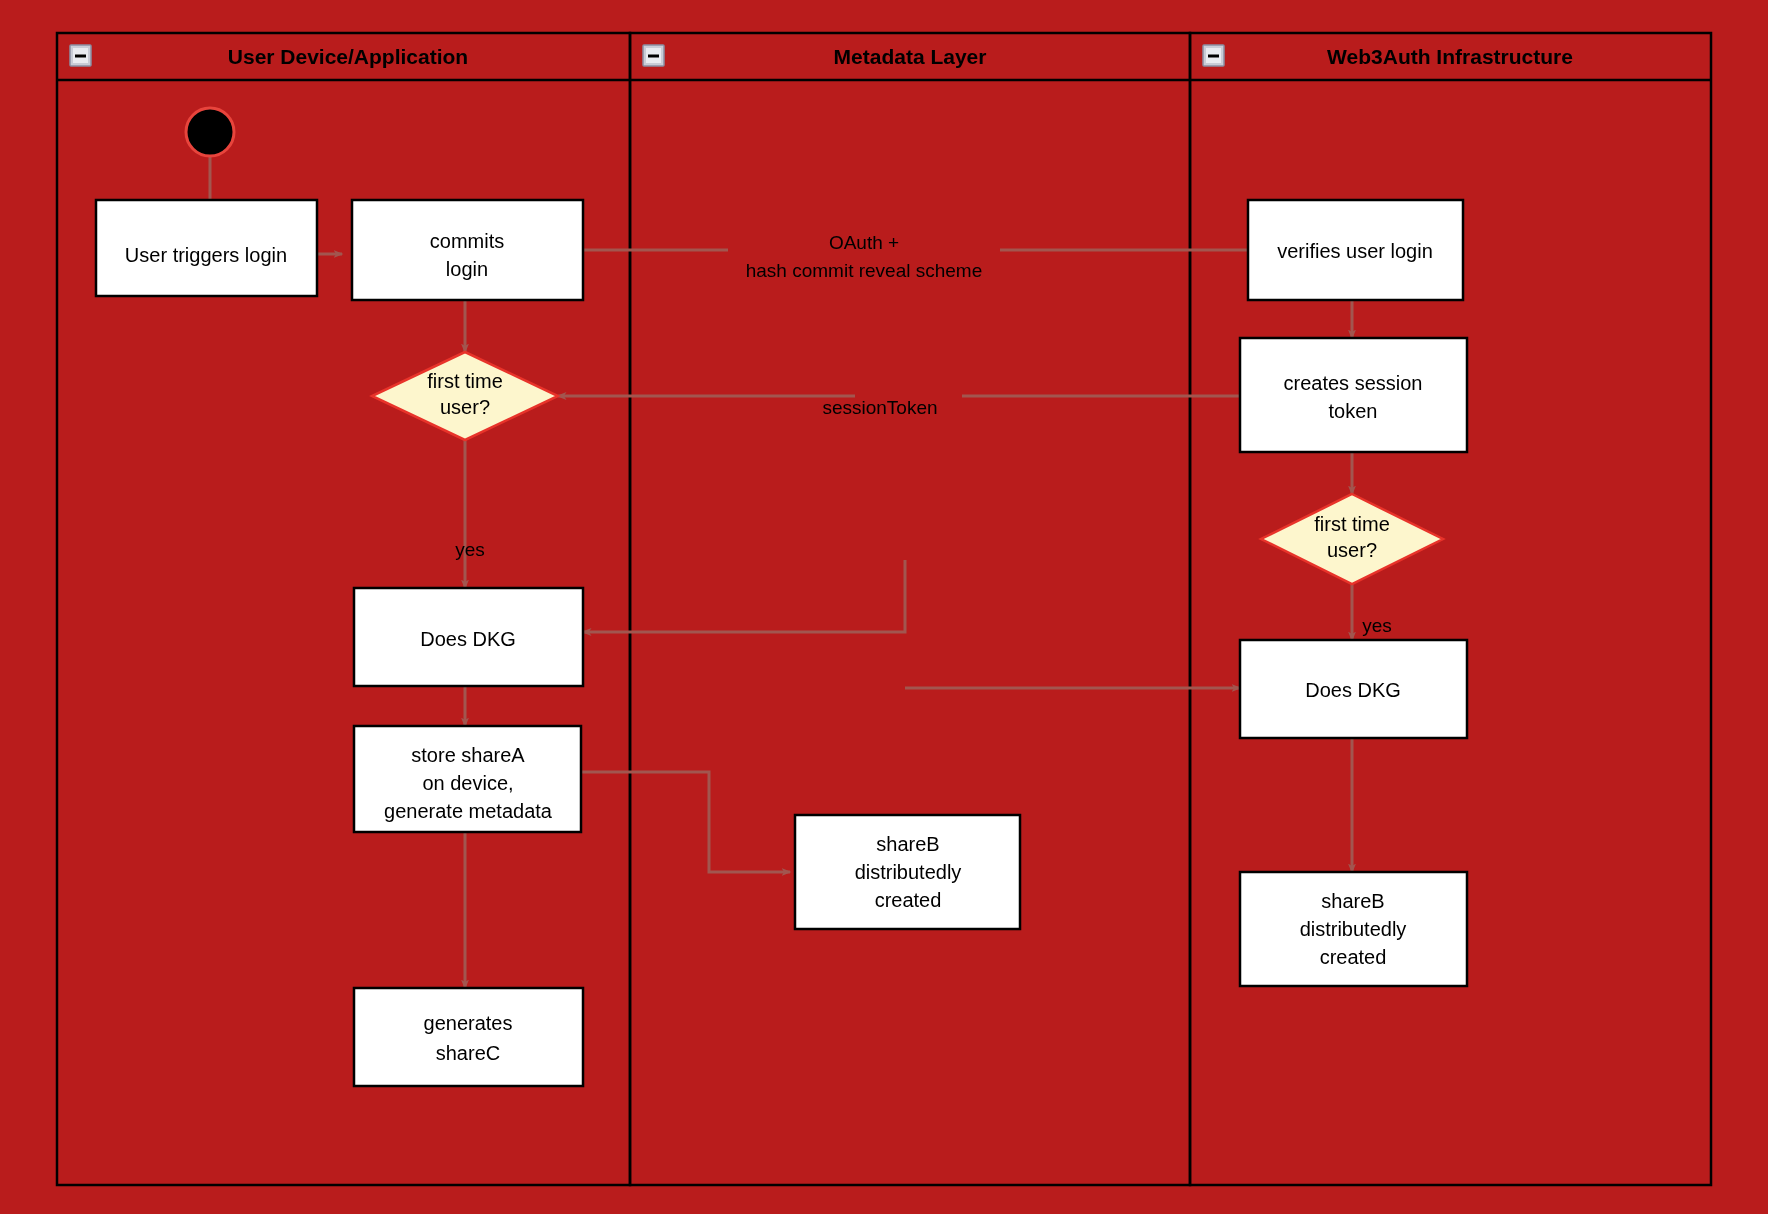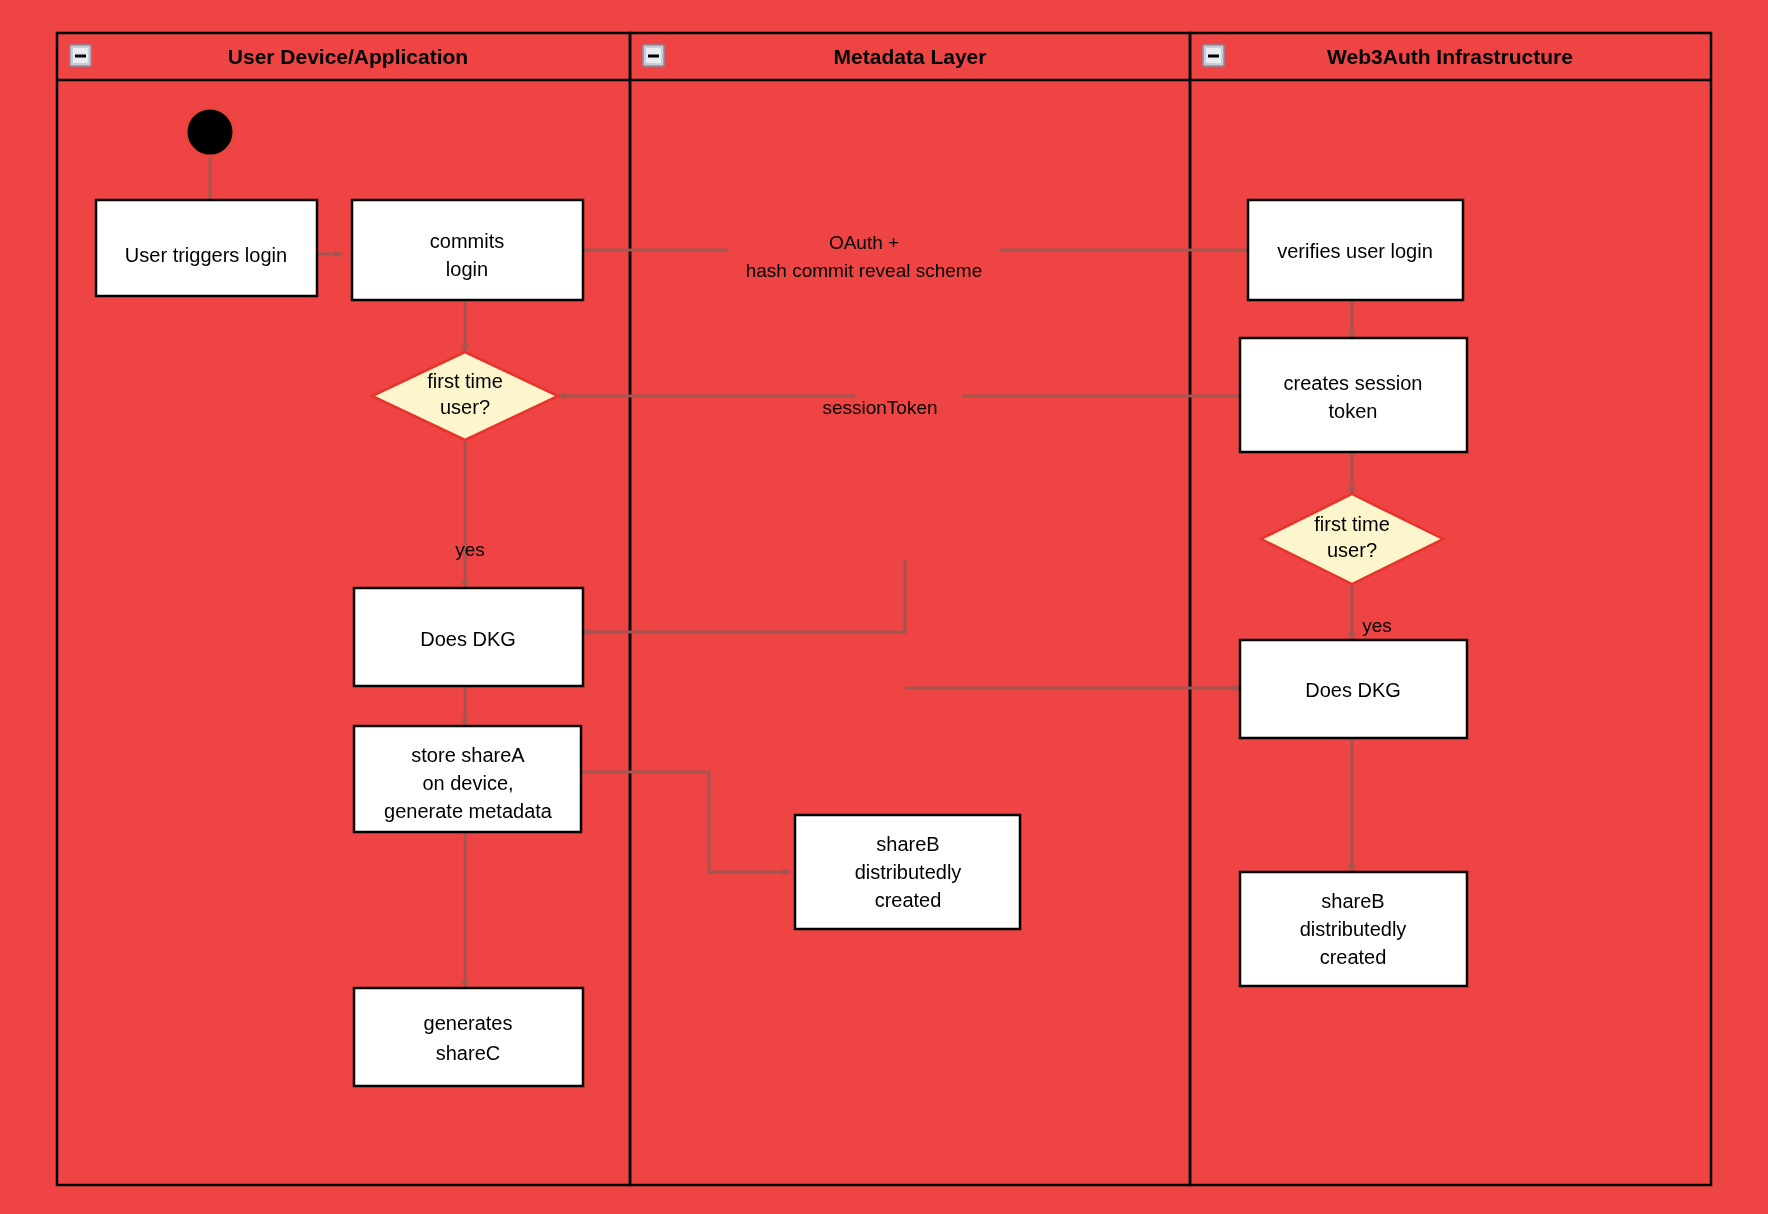--- a/index.html
+++ b/index.html
@@ -10,21 +10,21 @@
   body {
     width: 1768px;
     height: 1214px;
     font-family: "Liberation Sans", sans-serif;
     overflow: hidden;
   }
   #canvas {
     position: relative;
     width: 1768px;
     height: 1214px;
-    background: #ef4444;
+    background: #b91c1c;
   }
   svg#diagram {
     position: absolute;
     left: 0;
     top: 0;
     width: 1768px;
     height: 1214px;
   }
   .lane-title {
     font-family: "Liberation Sans", sans-serif;

